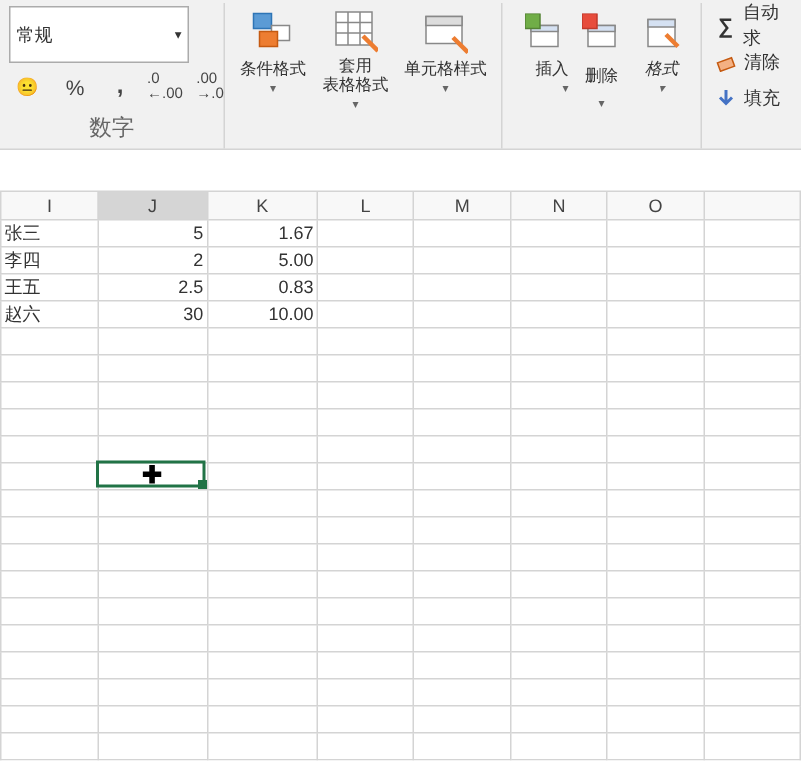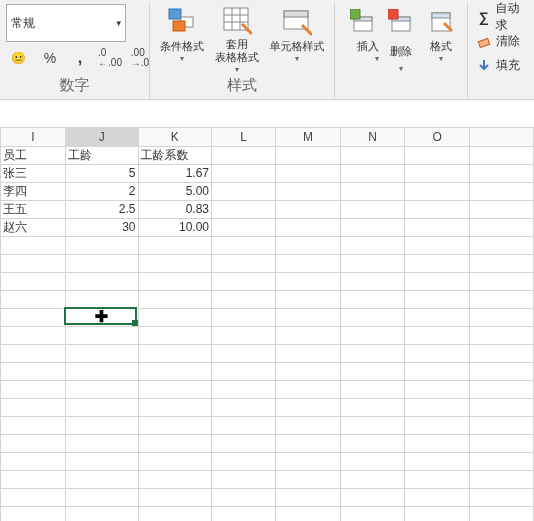--- a/index.html
+++ b/index.html
@@ -112,21 +112,20 @@
           <svg width="30" height="30">
               <rect x="2" y="4" width="24" height="18" fill="#fff" stroke="#888"></rect>
               <rect x="2" y="4" width="24" height="6" fill="#ddd" stroke="#888"></rect>
               <path d="M20 18 L30 28" stroke="#ed7d31" stroke-width="3"></path>
             </svg>
         </div>
         <span class="lbl">单元格样式</span>
         <span class="dd-caret">▾</span>
       </div>
     </div>
-    <div class="ribbon-group-label">样式</div>
   </div>
 
   <div class="ribbon-group">
     <div class="ribbon-group-body">
       <div class="big-btn" style="width:40px;align-items:flex-end;">
         <div class="icon-box">
           <svg width="26" height="26">
               <rect x="4" y="8" width="18" height="14" fill="#fff" stroke="#888"></rect>
               <rect x="4" y="8" width="18" height="4" fill="#d5e1f2" stroke="#888"></rect>
               <rect x="0" y="0" width="10" height="10" fill="#70ad47" stroke="#548235"></rect>
@@ -139,21 +138,21 @@
         <div class="icon-box">
           <svg width="26" height="26">
               <rect x="4" y="8" width="18" height="14" fill="#fff" stroke="#888"></rect>
               <rect x="4" y="8" width="18" height="4" fill="#d5e1f2" stroke="#888"></rect>
               <rect x="0" y="0" width="10" height="10" fill="#e74c3c" stroke="#c0392b"></rect>
             </svg>
         </div>
         <span class="lbl">删除</span>
         <span class="dd-caret">▾</span>
       </div>
-      <div class="big-btn" style="width:40px;">
+      <div class="big-btn" style="width:40px;font-style:italic;">
         <div class="icon-box">
           <svg width="26" height="26">
               <rect x="4" y="4" width="18" height="18" fill="#fff" stroke="#888"></rect>
               <rect x="4" y="4" width="18" height="5" fill="#d5e1f2" stroke="#888"></rect>
               <path d="M16 14 L24 22" stroke="#ed7d31" stroke-width="3"></path>
             </svg>
         </div>
         <span class="lbl">格式</span>
         <span class="dd-caret">▾</span>
       </div>
@@ -206,30 +205,20 @@
           <th>K</th>
           <th>L</th>
           <th>M</th>
           <th>N</th>
           <th>O</th>
           <th></th>
         </tr>
       </thead>
     <tbody id="sheet-body">
         <tr>
-          <td class="txt">员工</td>
-          <td class="txt">工龄</td>
-          <td class="txt">工龄系数</td>
-          <td></td>
-          <td></td>
-          <td></td>
-          <td></td>
-          <td></td>
-        </tr>
-        <tr>
           <td class="txt">张三</td>
           <td class="num">5</td>
           <td class="num">1.67</td>
           <td></td>
           <td></td>
           <td></td>
           <td></td>
           <td></td>
         </tr>
         <tr>

